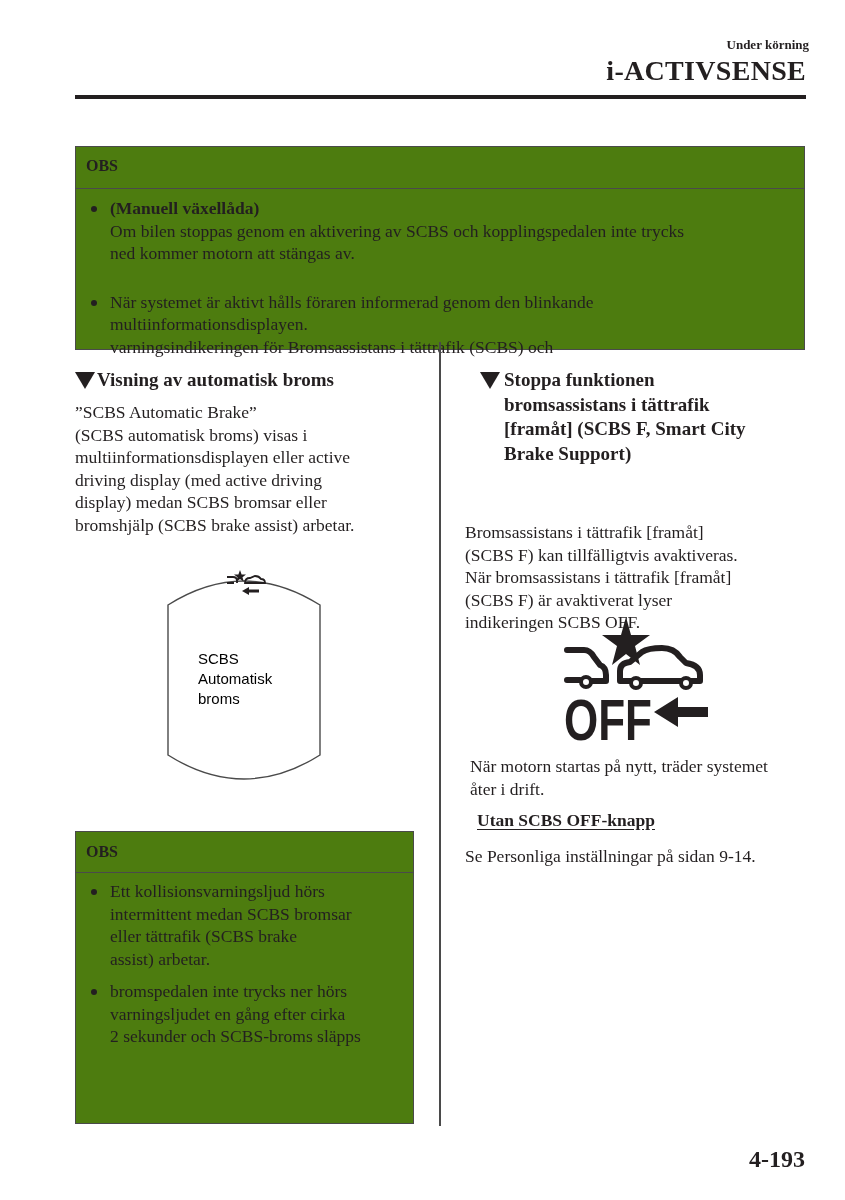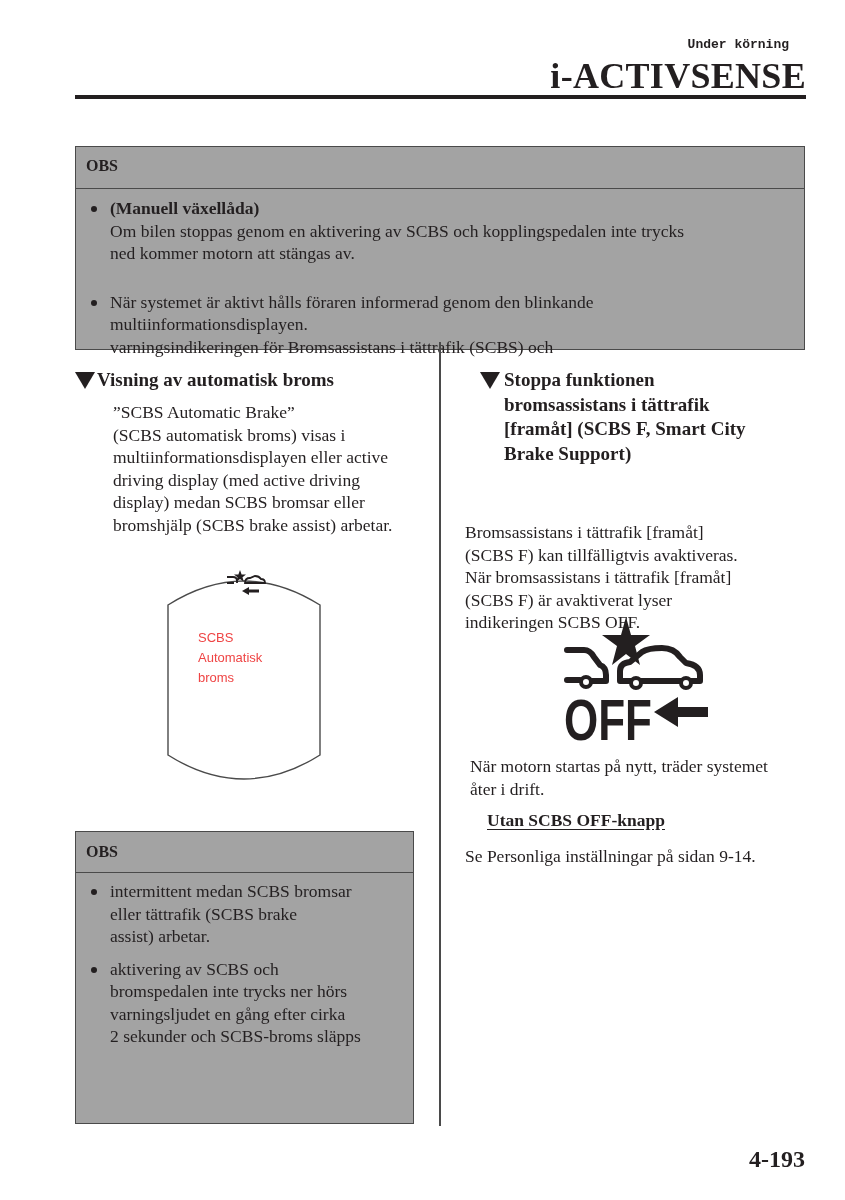--- a/index.html
+++ b/index.html
@@ -1,34 +1,34 @@
 <!DOCTYPE html>
 <html><head>
   <meta charset="utf-8">
   <style>
     html, body { margin: 0; padding: 0; background: #ffffff; }
     body {
       width: 845px; height: 1200px; position: relative; overflow: hidden;
       font-family: "Liberation Serif", "DejaVu Serif", serif; color: #231f20;
     }
     .header-sub {
-      position: absolute; right: 56px; top: 37px;
-      font-size: 13px; font-weight: bold; font-family: Liberation Mono, monospace;
+      position: absolute; right: 36px; top: 37px;
+      font-size: 13px; font-weight: bold;
     }
     .header-title {
       position: absolute; right: 39px; top: 55px;
-      font-size: 36px; font-weight: bold; letter-spacing: 0.3px;
+      font-size: 28px; font-weight: bold; letter-spacing: 0.3px;
     }
     .header-rule {
       position: absolute; left: 75px; right: 39px; top: 95px;
       height: 4px; background: #231f20;
     }
     .obs-box {
       position: absolute; border: 1.5px solid #4a4a4a; box-sizing: border-box;
-      background: #a3a3a3;
+      background: #4d7c0f;
     }
     .obs-head {
       font-weight: bold; font-size: 16px; border-bottom: 1.5px solid #4a4a4a;
       padding: 0 10px; box-sizing: border-box;
     }
     .obs-body { padding: 0 10px; font-size: 17.5px; line-height: 22.5px; }
     .bullet { position: relative; padding-left: 24px; }
     .bullet .dot {
       position: absolute; left: 5px; top: 9px; width: 6px; height: 6px;
       border-radius: 50%; background: #231f20;
@@ -46,23 +46,23 @@
       border-left: 10px solid transparent; border-right: 10px solid transparent;
       border-top: 17px solid #231f20;
     }
     .para {
       position: absolute; font-size: 17.5px; line-height: 22.5px;
     }
     .display-fig {
       position: absolute; left: 165px; top: 567px; width: 158px; height: 225px;
     }
     .display-text {
-      position: absolute; left: 198px; top: 628px;
+      position: absolute; left: 198px; top: 649px;
       font-family: "Liberation Sans", "DejaVu Sans", sans-serif;
-      font-size: 13px; line-height: 20px; color: #ef4444;
+      font-size: 15px; line-height: 20px; color: #000000;
     }
     .off-icon { position: absolute; left: 562px; top: 617px; width: 150px; height: 125px; }
     .subhead-underline {
       position: absolute; font-size: 17.5px; font-weight: bold;
       text-decoration: underline; text-underline-offset: 3px;
     }
     .page-num {
       position: absolute; right: 40px; top: 1146px; font-size: 24px; font-weight: bold;
     }
   </style>
@@ -91,21 +91,21 @@
   </div>
 </div>
 
 <div class="col-divider"></div>
 
 <div class="sec-heading" style="left:75px; top:368px; padding-left:22px;">
   <span class="tri"></span>
   <span>Visning av automatisk broms</span>
 </div>
 
-<div class="para" style="left:75px; top:401px;margin-left:38px;">
+<div class="para" style="left:75px; top:401px;">
   <div>”SCBS Automatic Brake”</div>
   <div>(SCBS automatisk broms) visas i</div>
   <div>multiinformationsdisplayen eller active</div>
   <div>driving display (med active driving</div>
   <div>display) medan SCBS bromsar eller</div>
   <div>bromshjälp (SCBS brake assist) arbetar.</div>
 </div>
 
 <svg class="display-fig" viewBox="0 0 158 225">
   <path d="M3,38 Q79,-10 155,38 L155,188 Q79,236 3,188 Z" fill="#fff" stroke="#4a4a4a" stroke-width="1.4"></path>
@@ -120,27 +120,27 @@
   <div>SCBS</div>
   <div>Automatisk</div>
   <div>broms</div>
 </div>
 
 <div class="obs-box" style="left:75px; top:831px; width:339px; height:293px;">
   <div class="obs-head" style="height:41px; line-height:40px;">OBS</div>
   <div class="obs-body" style="padding-top:7px;">
     <div class="bullet" style="margin-bottom:10px;">
       <span class="dot"></span>
+      <div>Ett kollisionsvarningsljud hörs</div>
       <div>intermittent medan SCBS bromsar</div>
       <div>eller tättrafik (SCBS brake</div>
       <div>assist) arbetar.</div>
     </div>
     <div class="bullet">
       <span class="dot"></span>
-      <div>aktivering av SCBS och</div>
       <div>bromspedalen inte trycks ner hörs</div>
       <div>varningsljudet en gång efter cirka</div>
       <div>2 sekunder och SCBS-broms släpps</div>
     </div>
   </div>
 </div>
 
 <div class="sec-heading" style="left:480px; top:368px; padding-left:24px;">
   <span class="tri"></span>
   <div>Stoppa funktionen</div>
@@ -171,17 +171,17 @@
   <text x="2" y="123" font-family="Liberation Sans, DejaVu Sans, sans-serif" font-weight="bold" font-size="58" fill="#231f20" textLength="88" lengthAdjust="spacingAndGlyphs">OFF</text>
 
   <polygon points="92,95 116,80 116,90 146,90 146,100 116,100 116,110" fill="#231f20"></polygon>
 </svg>
 
 <div class="para" style="left:470px; top:755px;">
   <div>När motorn startas på nytt, träder systemet</div>
   <div>åter i drift.</div>
 </div>
 
-<div class="subhead-underline" style="left:487px; top:810px;">Utan SCBS OFF-knapp</div>
+<div class="subhead-underline" style="left:477px; top:810px;">Utan SCBS OFF-knapp</div>
 
 <div class="para" style="left:465px; top:845px;">Se Personliga inställningar på sidan 9-14.</div>
 
 <div class="page-num">4-193</div>
 
 </body></html>

